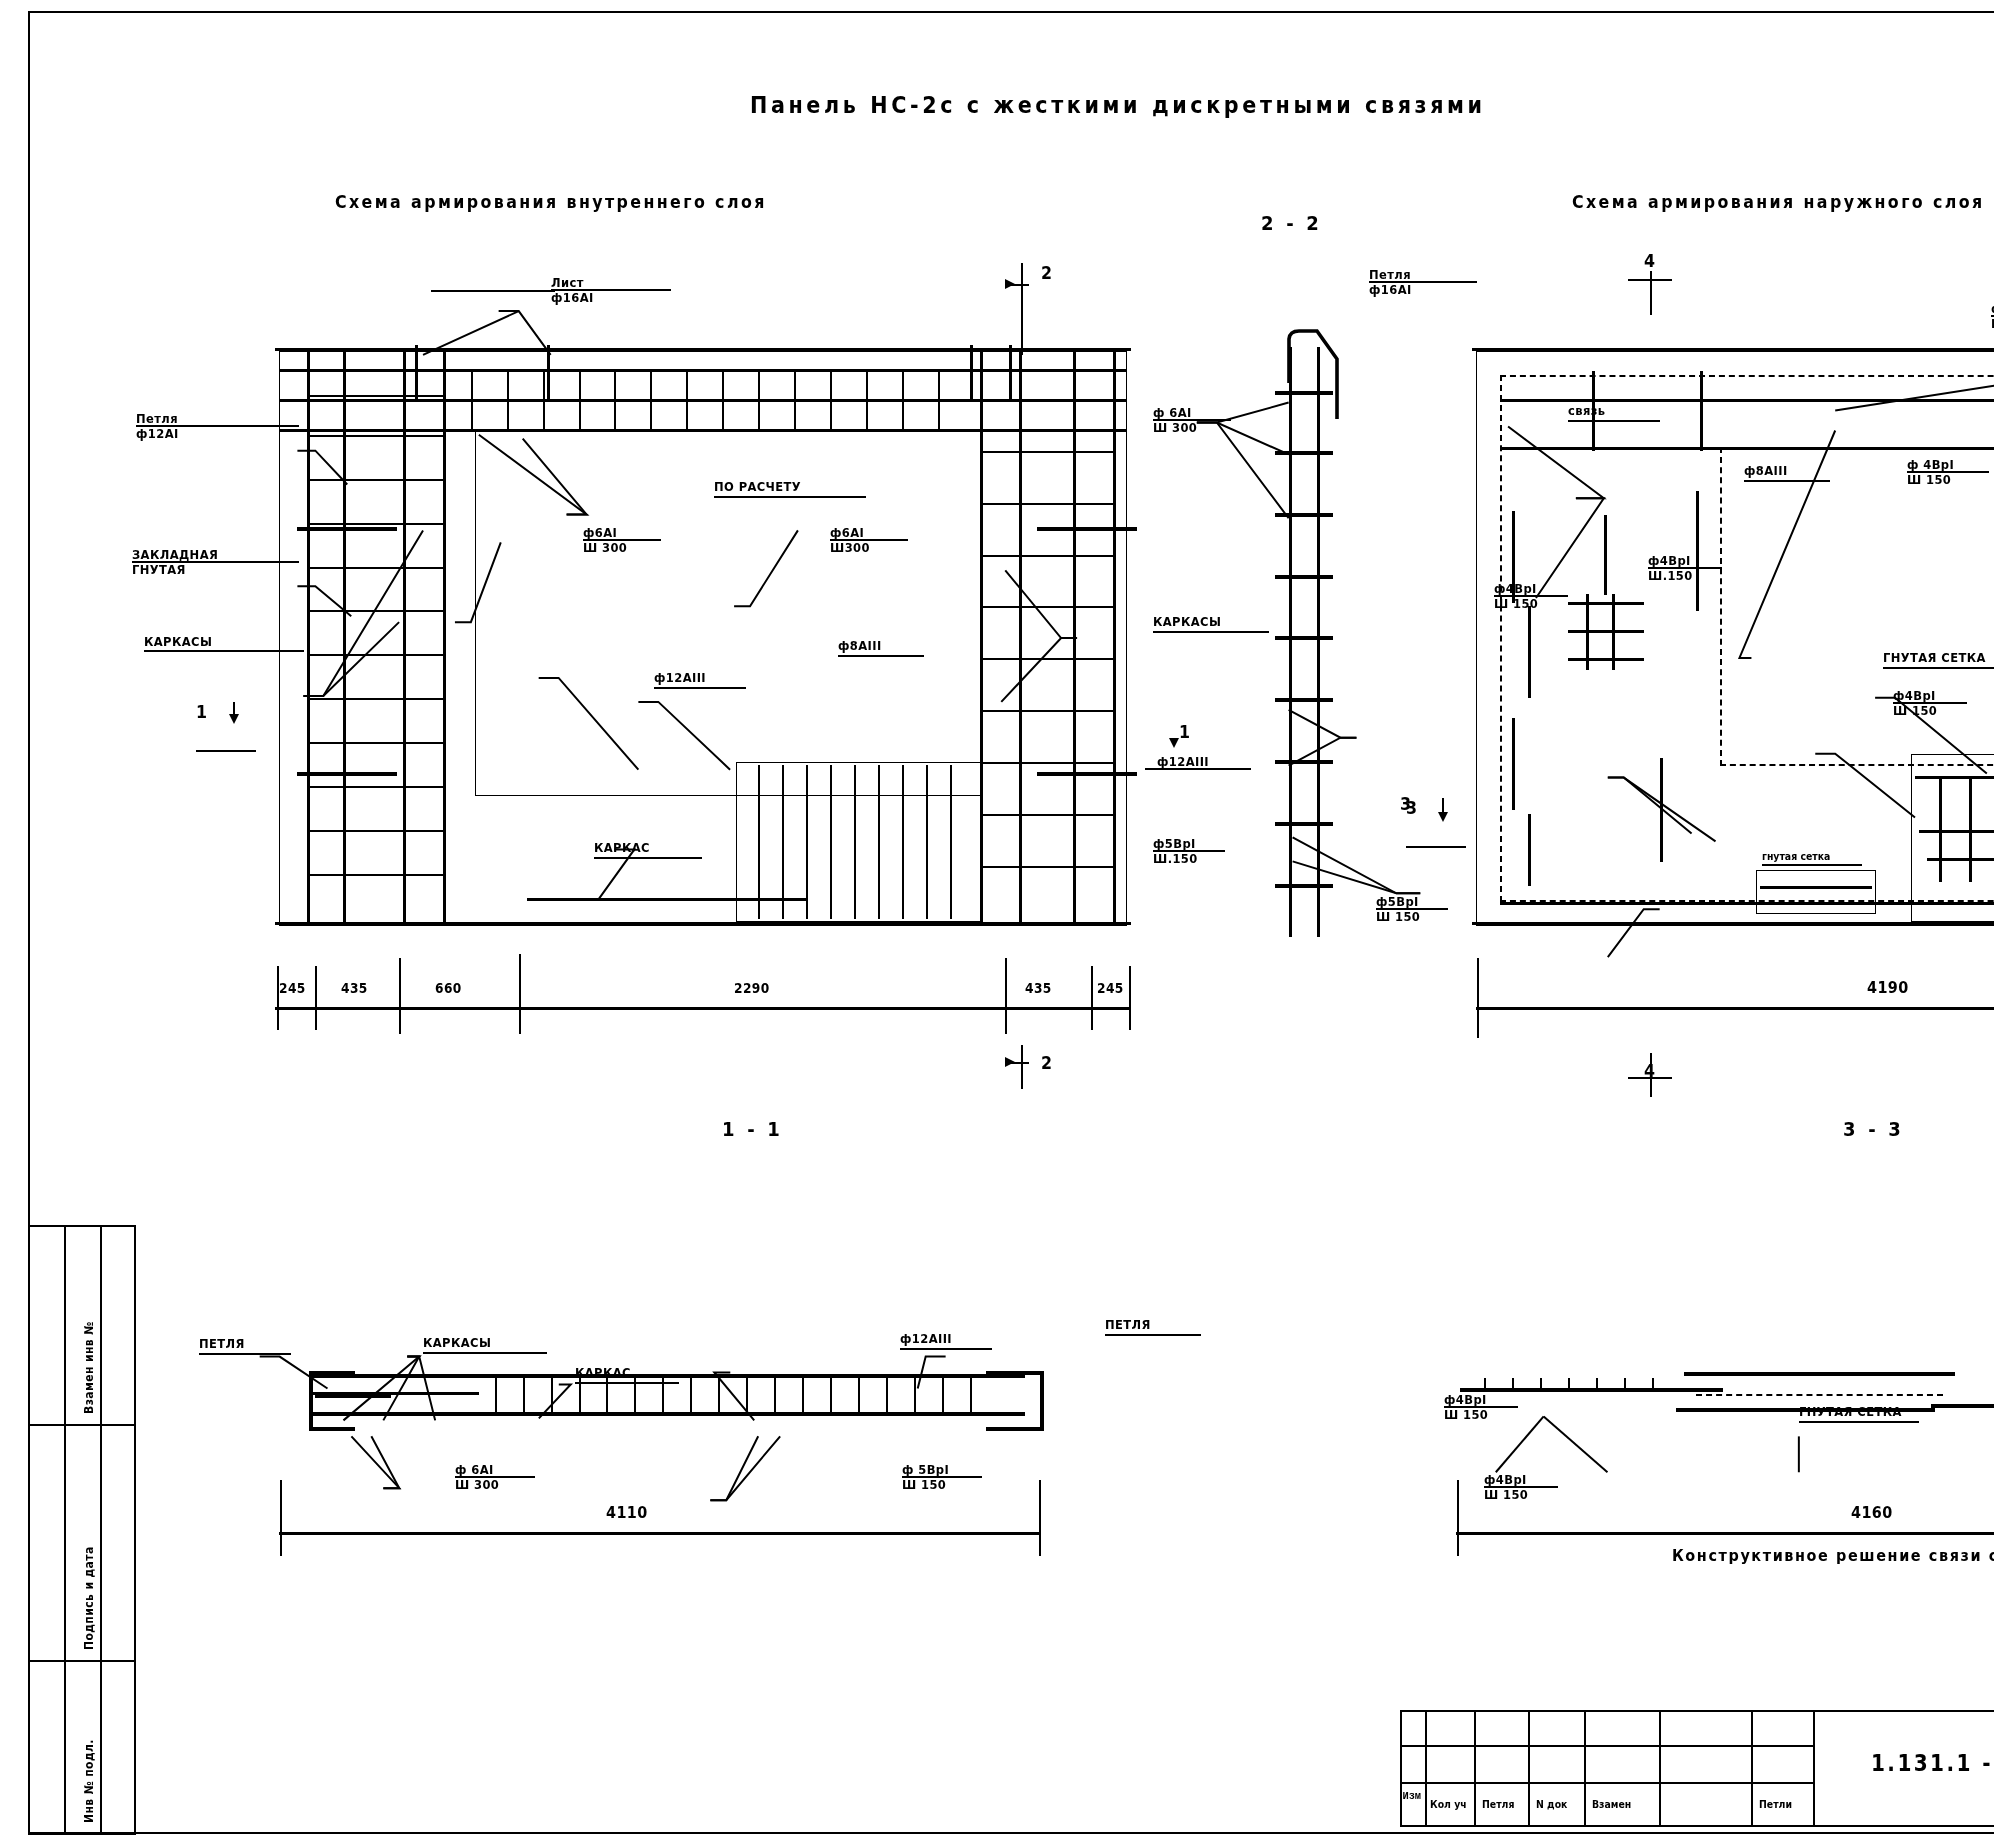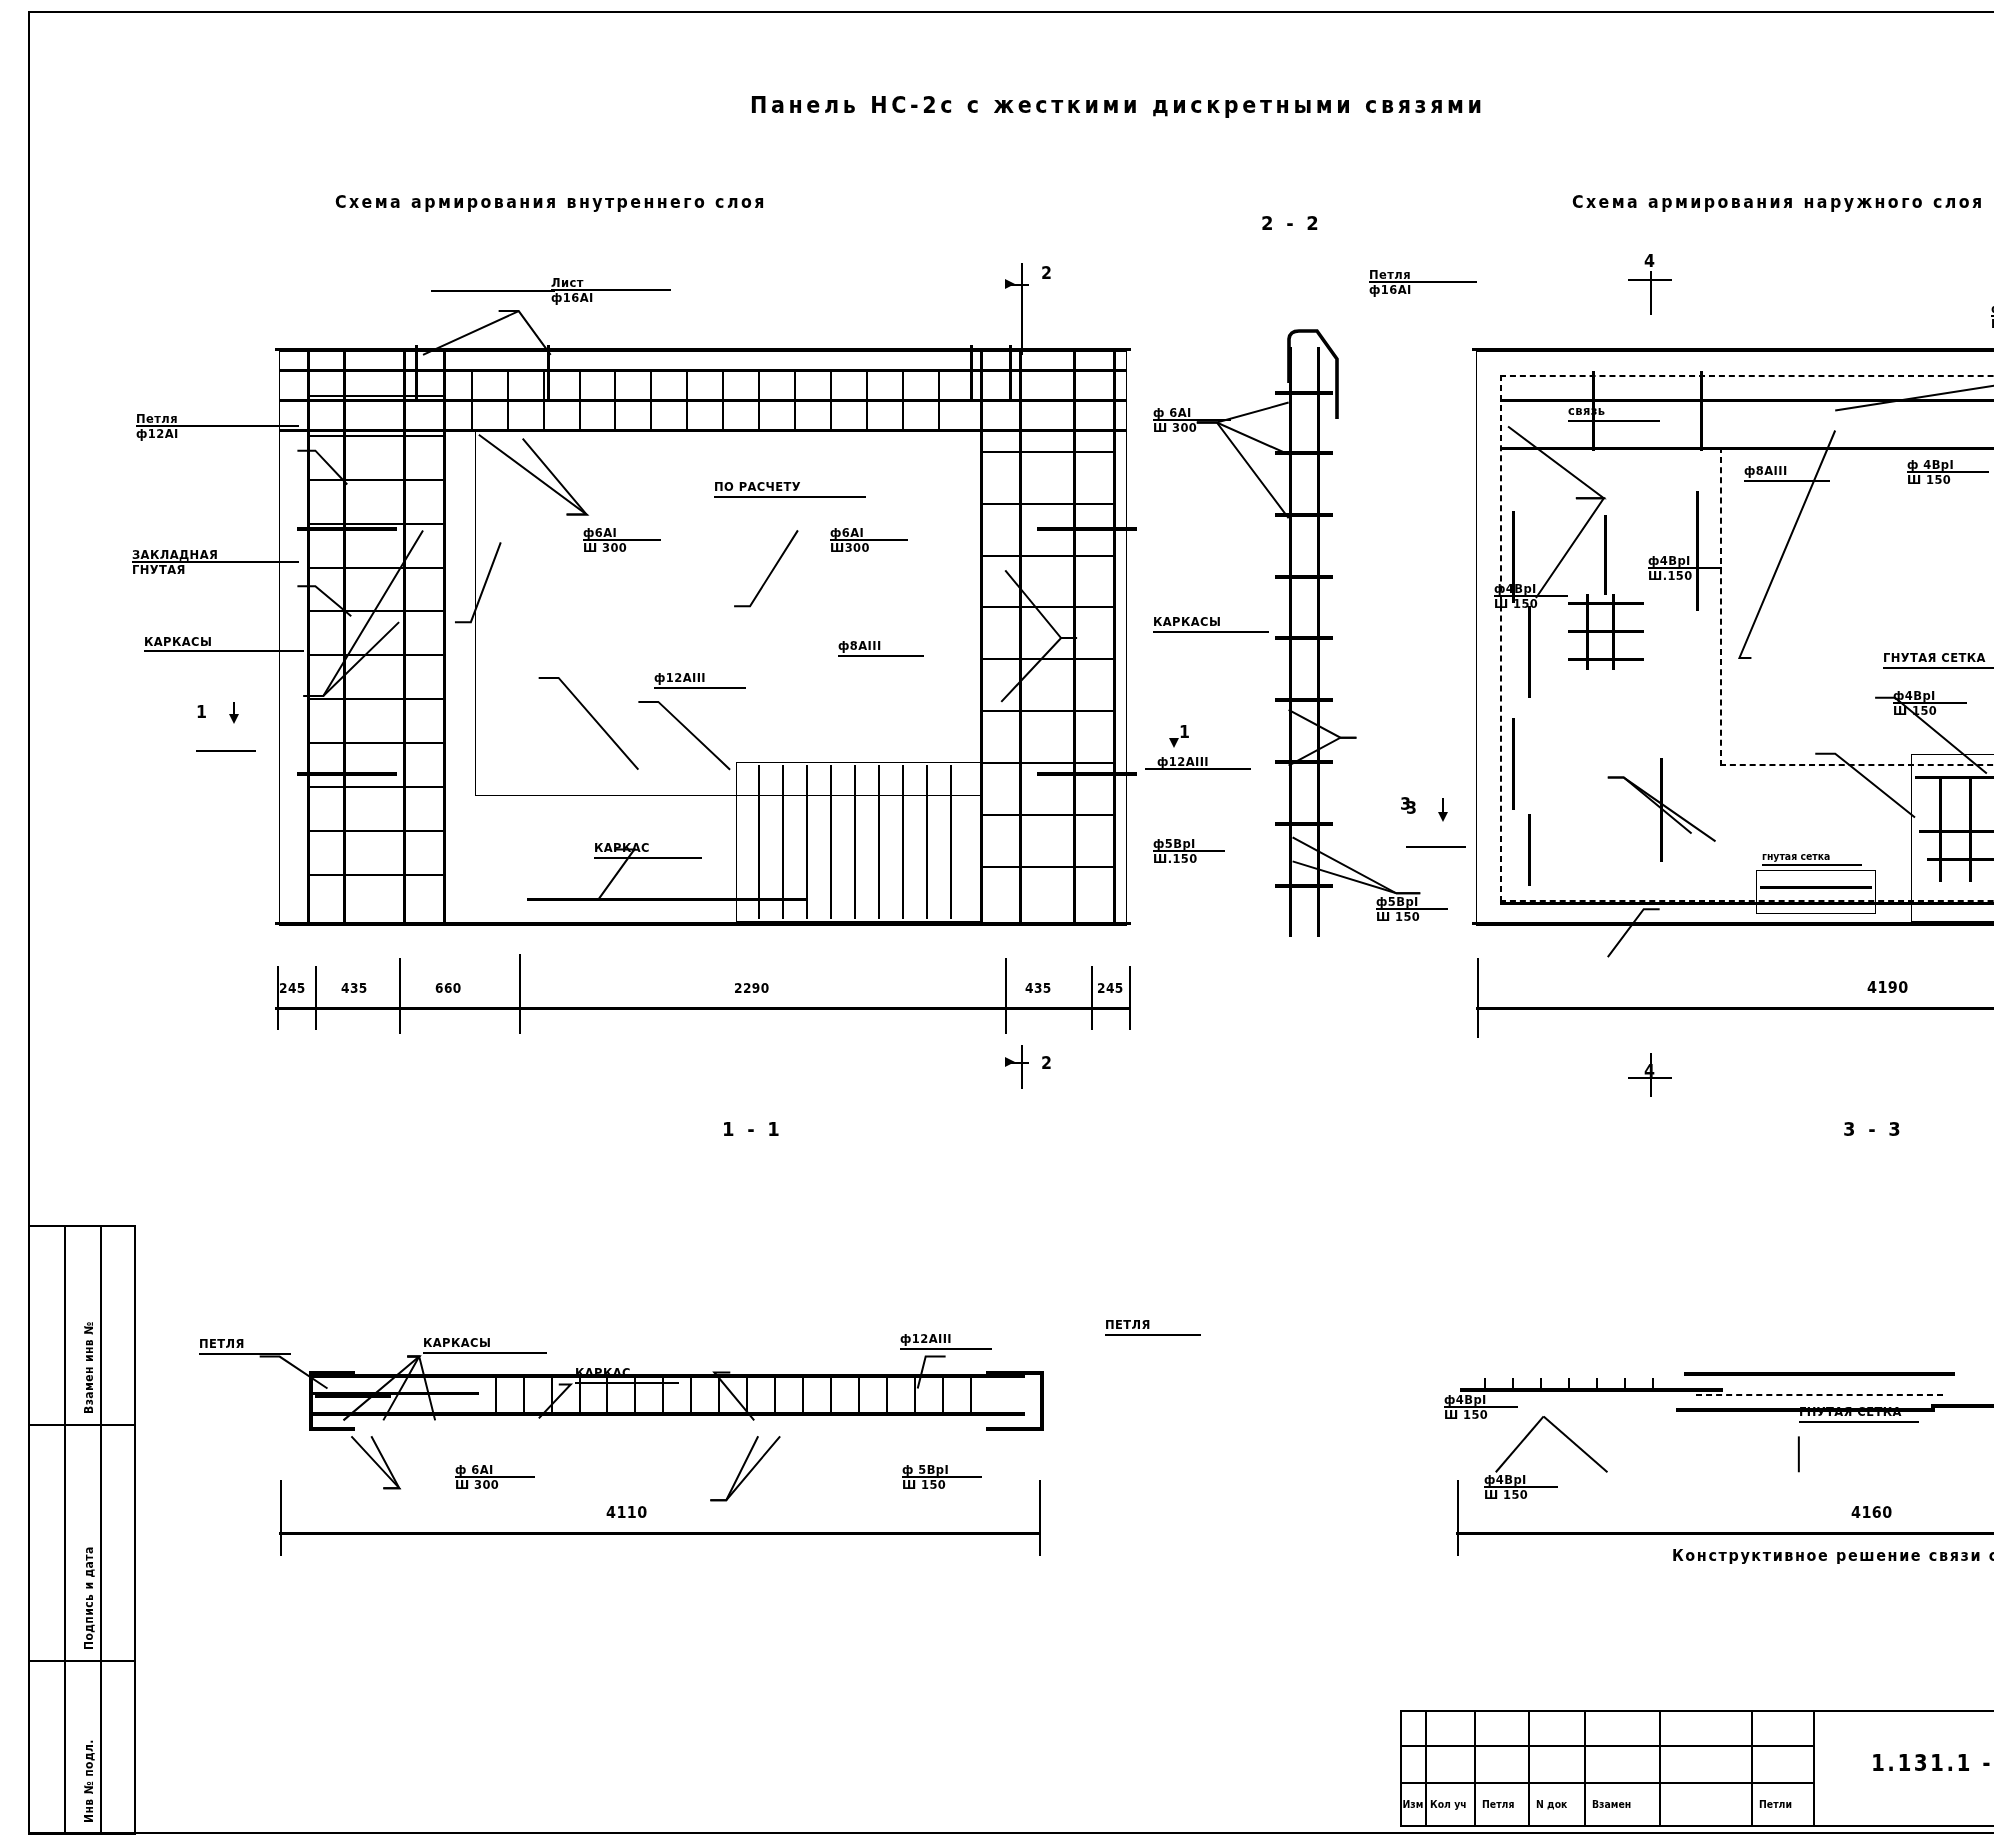--- a/index.html
+++ b/index.html
@@ -693,21 +693,21 @@
     <div class="vl" style="left:25px;top:0;height:117px;width:2px;"></div>
     <div class="vl" style="left:74px;top:0;height:117px;width:2px;"></div>
     <div class="vl" style="left:128px;top:0;height:117px;width:2px;"></div>
     <div class="vl" style="left:184px;top:0;height:117px;width:2px;"></div>
     <div class="vl" style="left:259px;top:0;height:117px;width:2px;"></div>
     <div class="vl" style="left:351px;top:0;height:117px;width:2px;"></div>
     <div class="vl" style="left:413px;top:0;height:117px;width:2px;"></div>
     <div class="hl" style="left:0;top:35px;width:415px;height:2.4px;"></div>
     <div class="hl" style="left:0;top:72px;width:415px;height:2.4px;"></div>
 
-    <div class="hand t-sm" style="left:2.4px;top:88px;">Изм</div>
+    <div class="hand t-sm" style="left:2.4px;top:80px;font-family:Liberation Mono, monospace;">Изм</div>
     <div class="hand t-sm" style="left:30px;top:88px;">Кол уч</div>
     <div class="hand t-sm" style="left:82px;top:88px;">Петля</div>
     <div class="hand t-sm" style="left:136px;top:88px;">N док</div>
     <div class="hand t-sm" style="left:192px;top:88px;">Взамен</div>
     <div class="hand t-sm" style="left:359px;top:88px;">Петли</div>
   </div>
 
   <div class="hand t-tb" style="left:1871px;top:1750px;">1.131.1 - 21.98.0 - СМ 2</div>
 
 </div>

